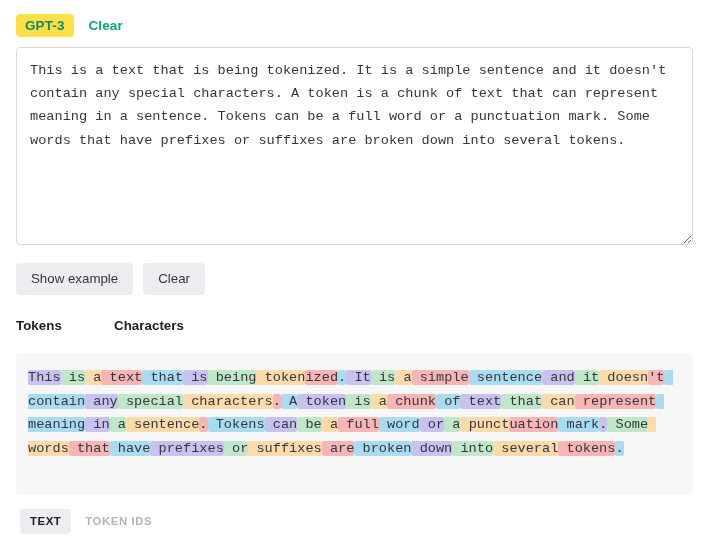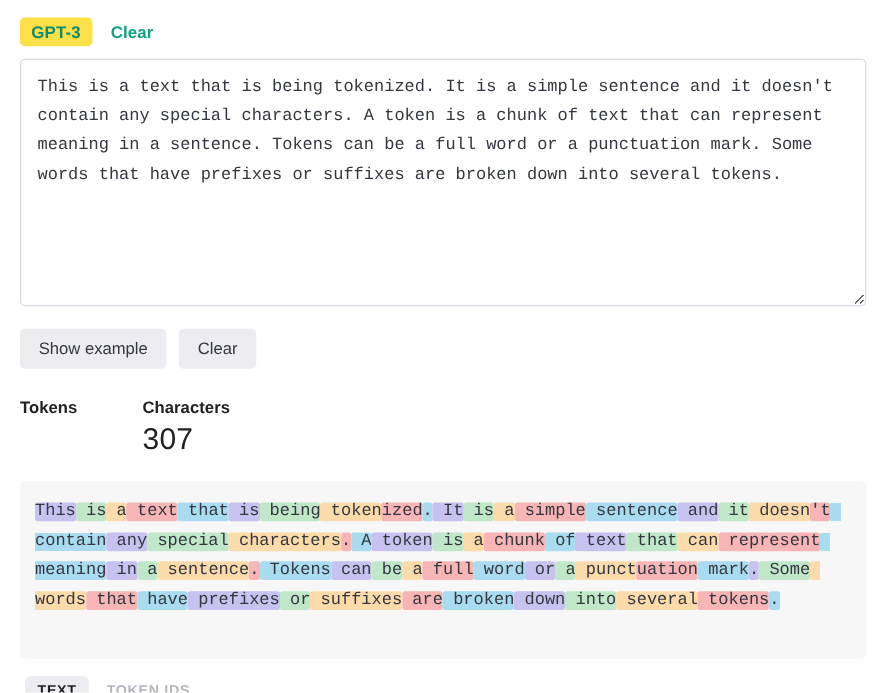--- a/index.html
+++ b/index.html
@@ -177,21 +177,20 @@
     <button class="btn">Show example</button>
     <button class="btn">Clear</button>
   </div>
 
   <div class="stats">
     <div class="stat tokens">
       <div class="stat-label">Tokens</div>
     </div>
     <div class="stat">
       <div class="stat-label">Characters</div>
-      <div class="stat-value">307</div>
     </div>
   </div>
 
   <div class="token-panel">
     <div class="token-text" id="token-text"><span class="tok" style="background: rgb(200, 194, 240);">This</span><span class="tok" style="background: rgb(191, 231, 200);"> is</span><span class="tok" style="background: rgb(251, 219, 170);"> a</span><span class="tok" style="background: rgb(247, 181, 181);"> text</span><span class="tok" style="background: rgb(169, 220, 240);"> that</span><span class="tok" style="background: rgb(200, 194, 240);"> is</span><span class="tok" style="background: rgb(191, 231, 200);"> being</span><span class="tok" style="background: rgb(251, 219, 170);"> token</span><span class="tok" style="background: rgb(247, 181, 181);">ized</span><span class="tok" style="background: rgb(169, 220, 240);">.</span><span class="tok" style="background: rgb(200, 194, 240);"> It</span><span class="tok" style="background: rgb(191, 231, 200);"> is</span><span class="tok" style="background: rgb(251, 219, 170);"> a</span><span class="tok" style="background: rgb(247, 181, 181);"> simple</span><span class="tok" style="background: rgb(169, 220, 240);"> sentence</span><span class="tok" style="background: rgb(200, 194, 240);"> and</span><span class="tok" style="background: rgb(191, 231, 200);"> it</span><span class="tok" style="background: rgb(251, 219, 170);"> doesn</span><span class="tok" style="background: rgb(247, 181, 181);">'t</span><span class="tok" style="background: rgb(169, 220, 240);"> contain</span><span class="tok" style="background: rgb(200, 194, 240);"> any</span><span class="tok" style="background: rgb(191, 231, 200);"> special</span><span class="tok" style="background: rgb(251, 219, 170);"> characters</span><span class="tok" style="background: rgb(247, 181, 181);">.</span><span class="tok" style="background: rgb(169, 220, 240);"> A</span><span class="tok" style="background: rgb(200, 194, 240);"> token</span><span class="tok" style="background: rgb(191, 231, 200);"> is</span><span class="tok" style="background: rgb(251, 219, 170);"> a</span><span class="tok" style="background: rgb(247, 181, 181);"> chunk</span><span class="tok" style="background: rgb(169, 220, 240);"> of</span><span class="tok" style="background: rgb(200, 194, 240);"> text</span><span class="tok" style="background: rgb(191, 231, 200);"> that</span><span class="tok" style="background: rgb(251, 219, 170);"> can</span><span class="tok" style="background: rgb(247, 181, 181);"> represent</span><span class="tok" style="background: rgb(169, 220, 240);"> meaning</span><span class="tok" style="background: rgb(200, 194, 240);"> in</span><span class="tok" style="background: rgb(191, 231, 200);"> a</span><span class="tok" style="background: rgb(251, 219, 170);"> sentence</span><span class="tok" style="background: rgb(247, 181, 181);">.</span><span class="tok" style="background: rgb(169, 220, 240);"> Tokens</span><span class="tok" style="background: rgb(200, 194, 240);"> can</span><span class="tok" style="background: rgb(191, 231, 200);"> be</span><span class="tok" style="background: rgb(251, 219, 170);"> a</span><span class="tok" style="background: rgb(247, 181, 181);"> full</span><span class="tok" style="background: rgb(169, 220, 240);"> word</span><span class="tok" style="background: rgb(200, 194, 240);"> or</span><span class="tok" style="background: rgb(191, 231, 200);"> a</span><span class="tok" style="background: rgb(251, 219, 170);"> punct</span><span class="tok" style="background: rgb(247, 181, 181);">uation</span><span class="tok" style="background: rgb(169, 220, 240);"> mark</span><span class="tok" style="background: rgb(200, 194, 240);">.</span><span class="tok" style="background: rgb(191, 231, 200);"> Some</span><span class="tok" style="background: rgb(251, 219, 170);"> words</span><span class="tok" style="background: rgb(247, 181, 181);"> that</span><span class="tok" style="background: rgb(169, 220, 240);"> have</span><span class="tok" style="background: rgb(200, 194, 240);"> prefixes</span><span class="tok" style="background: rgb(191, 231, 200);"> or</span><span class="tok" style="background: rgb(251, 219, 170);"> suffixes</span><span class="tok" style="background: rgb(247, 181, 181);"> are</span><span class="tok" style="background: rgb(169, 220, 240);"> broken</span><span class="tok" style="background: rgb(200, 194, 240);"> down</span><span class="tok" style="background: rgb(191, 231, 200);"> into</span><span class="tok" style="background: rgb(251, 219, 170);"> several</span><span class="tok" style="background: rgb(247, 181, 181);"> tokens</span><span class="tok" style="background: rgb(169, 220, 240);">.</span></div>
   </div>
 
   <div class="view-tabs">
     <div class="view-tab active">TEXT</div>
     <div class="view-tab">TOKEN IDS</div>

